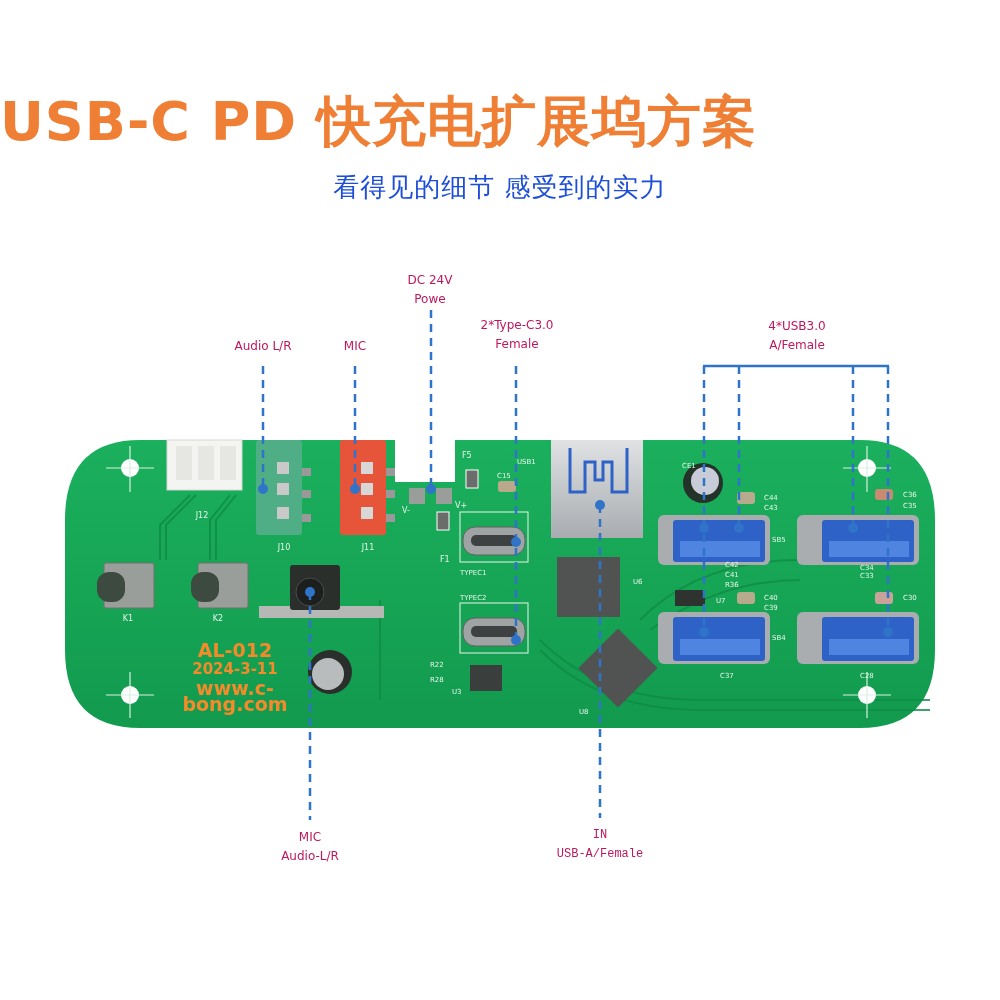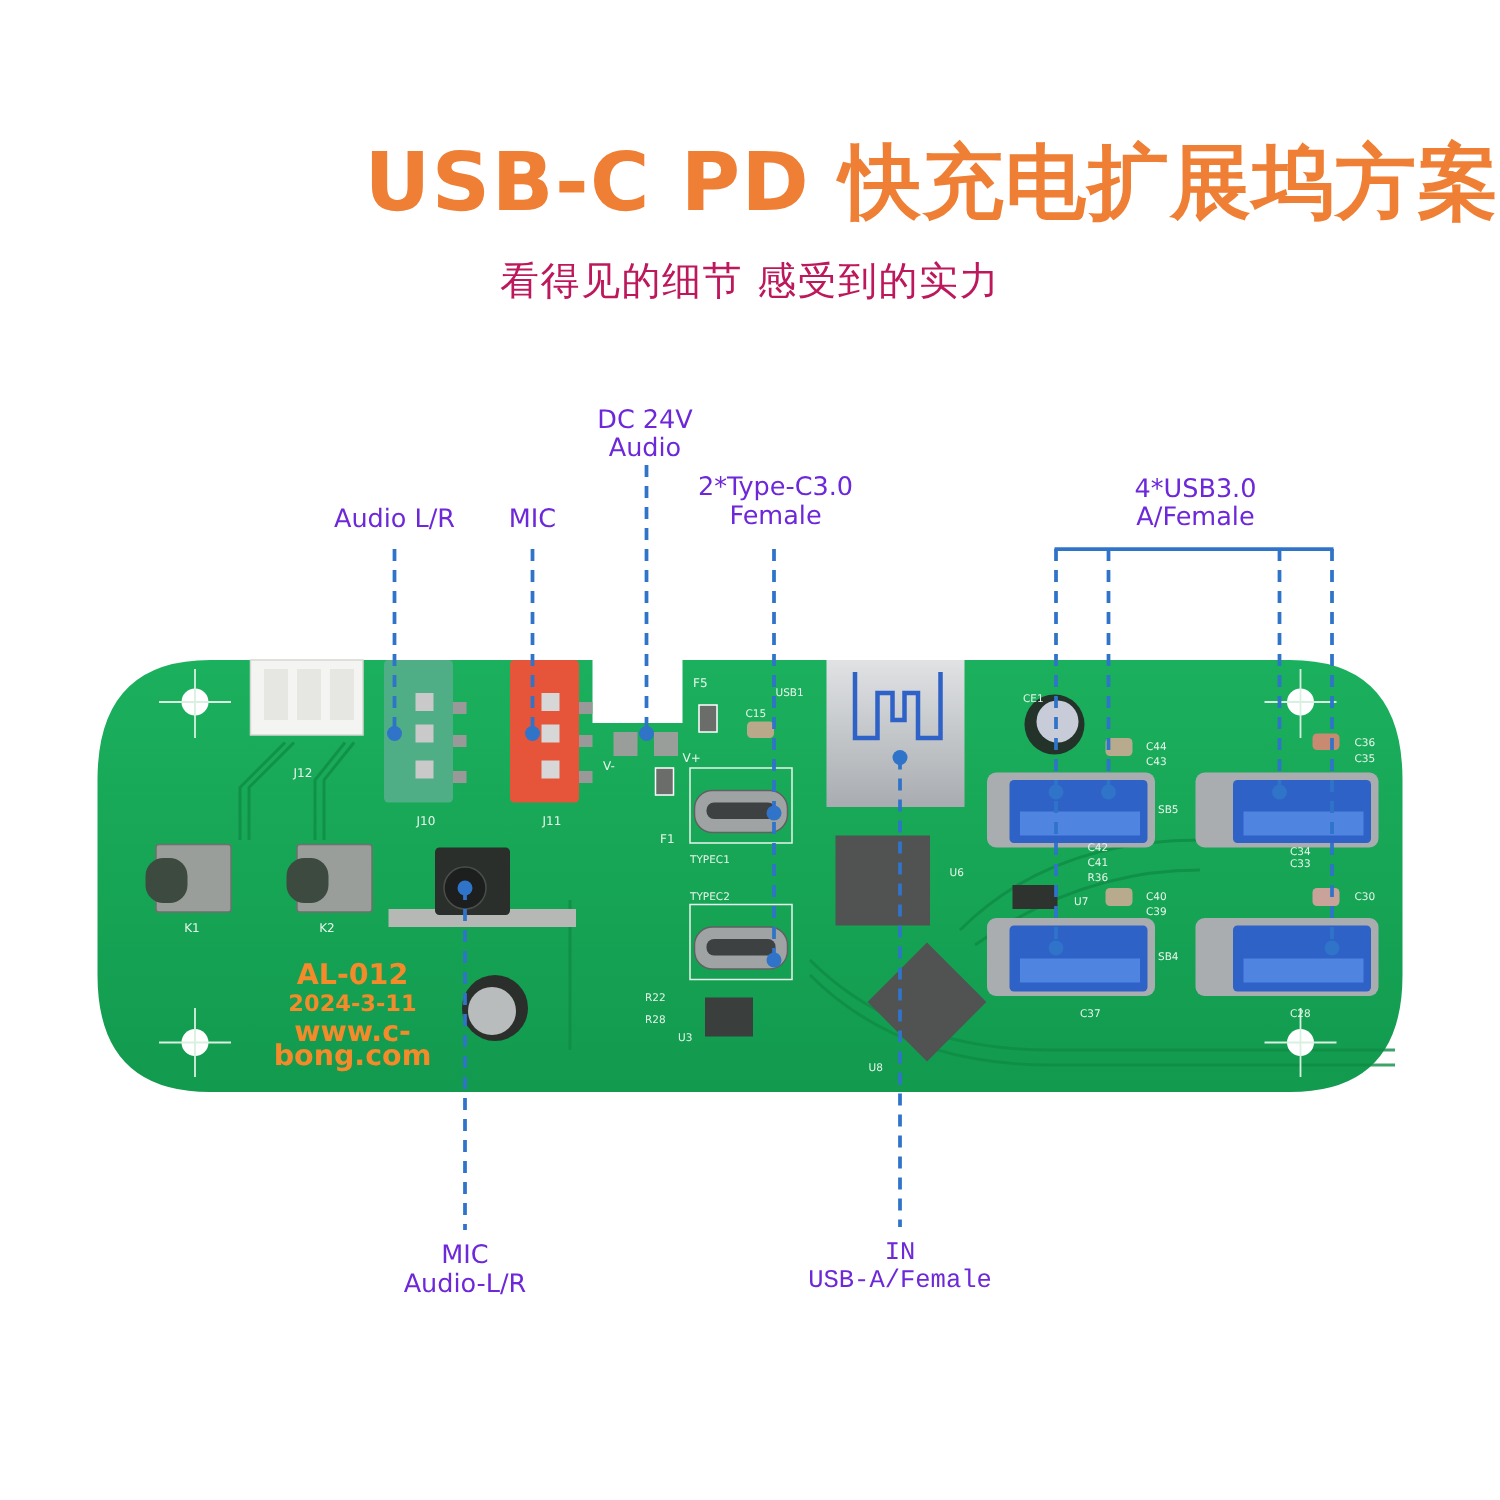--- a/index.html
+++ b/index.html
@@ -1,19 +1,19 @@
 <!DOCTYPE html>
 <html><head>
 <meta charset="utf-8">
 <style>
   html, body { margin:0; padding:0; background:#ffffff; }
   body { width:1000px; height:1000px; position:relative; overflow:hidden; font-family:"DejaVu Sans", sans-serif; }
-  .title { position:absolute; left:0; width:1000px; top:86px; text-align:right; font-family:"DejaVu Sans", sans-serif; font-weight:bold; font-size:54px; color:#ef7f34; letter-spacing:1px; }
-  .subtitle { position:absolute; left:0; width:1000px; top:170px; text-align:center; font-size:26px; color:#be185d; letter-spacing:1px; }
-  .lbl { position:absolute; font-family:"DejaVu Sans", sans-serif; font-size:17px; color:#6d28d9; text-align:center; line-height:19px; white-space:nowrap; }
+  .title { position:absolute; left:0; width:1000px; top:86px; text-align:left; font-family:"DejaVu Sans", sans-serif; font-weight:bold; font-size:54px; color:#ef7f34; letter-spacing:1px; }
+  .subtitle { position:absolute; left:0; width:1000px; top:170px; text-align:center; font-size:26px; color:#1d4ed8; letter-spacing:1px; }
+  .lbl { position:absolute; font-family:"DejaVu Sans", sans-serif; font-size:12px; color:#be185d; text-align:center; line-height:19px; white-space:nowrap; }
   svg.board { position:absolute; left:0; top:0; }
   .stamp { position:absolute; color:#f58a2a; font-weight:bold; font-family:"DejaVu Sans", sans-serif; text-align:center; }
 </style>
 </head>
 <body>
 
 <div class="title">USB-C PD 快充电扩展坞方案</div>
 <div class="subtitle">看得见的细节 感受到的实力</div>
 
 <svg class="board" width="1000" height="1000" viewBox="0 0 1000 1000">
@@ -236,21 +236,21 @@
     <circle cx="704" cy="632" r="5"></circle>
   </g>
 </svg>
 
 <div class="stamp" style="left:150px; top:640px; width:170px; font-size:19px; line-height:20px;text-align:center;">AL-012</div>
 <div class="stamp" style="left:150px; top:661px; width:170px; font-size:15px; line-height:16px;">2024-3-11</div>
 <div class="stamp" style="left:145px; top:680px; width:180px; font-size:19px; line-height:16px;">www.c-bong.com</div>
 
 <div class="lbl" style="left:380px; top:271px; width:100px;">
   <div>DC 24V</div>
-  <div>Audio</div>
+  <div>Powe</div>
 </div>
 <div class="lbl" style="left:200px; top:337px; width:126px;">Audio L/R</div>
 <div class="lbl" style="left:320px; top:337px; width:70px;">MIC</div>
 <div class="lbl" style="left:450px; top:316px; width:134px;">
   <div>2*Type-C3.0</div>
   <div>Female</div>
 </div>
 <div class="lbl" style="left:730px; top:317px; width:134px;text-align:center;">
   <div>4*USB3.0</div>
   <div>A/Female</div>

